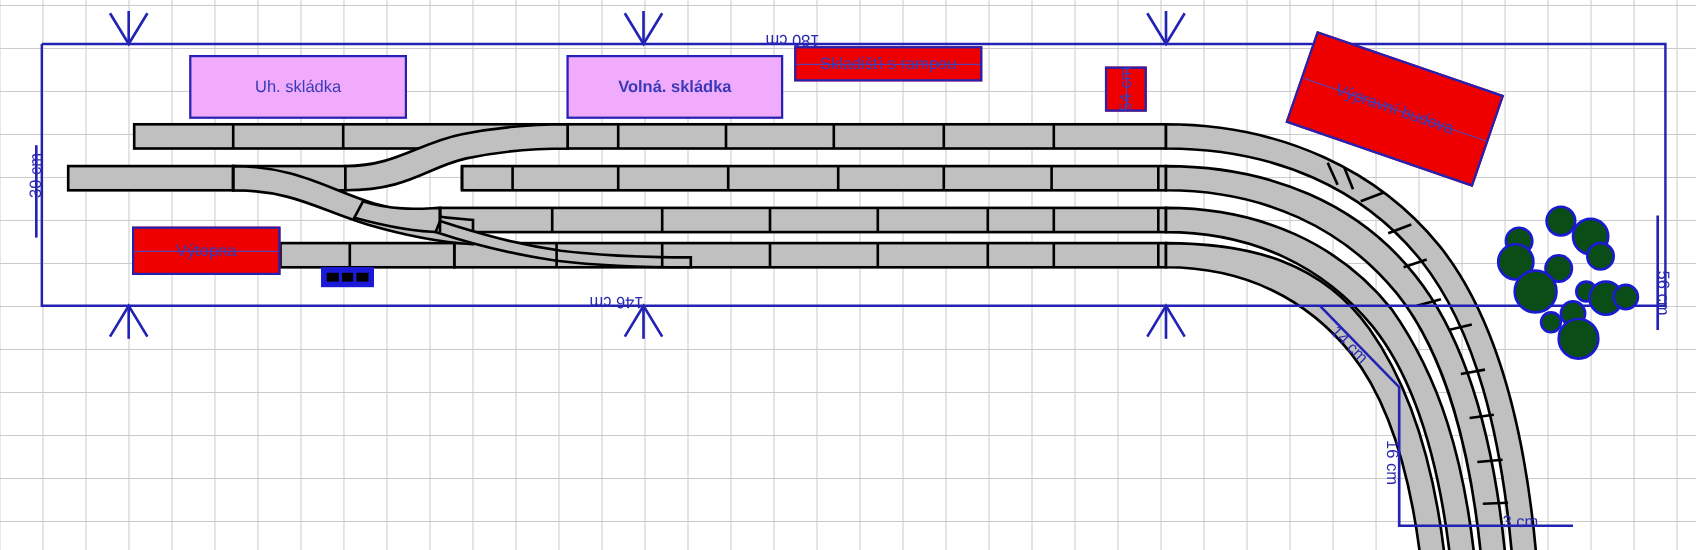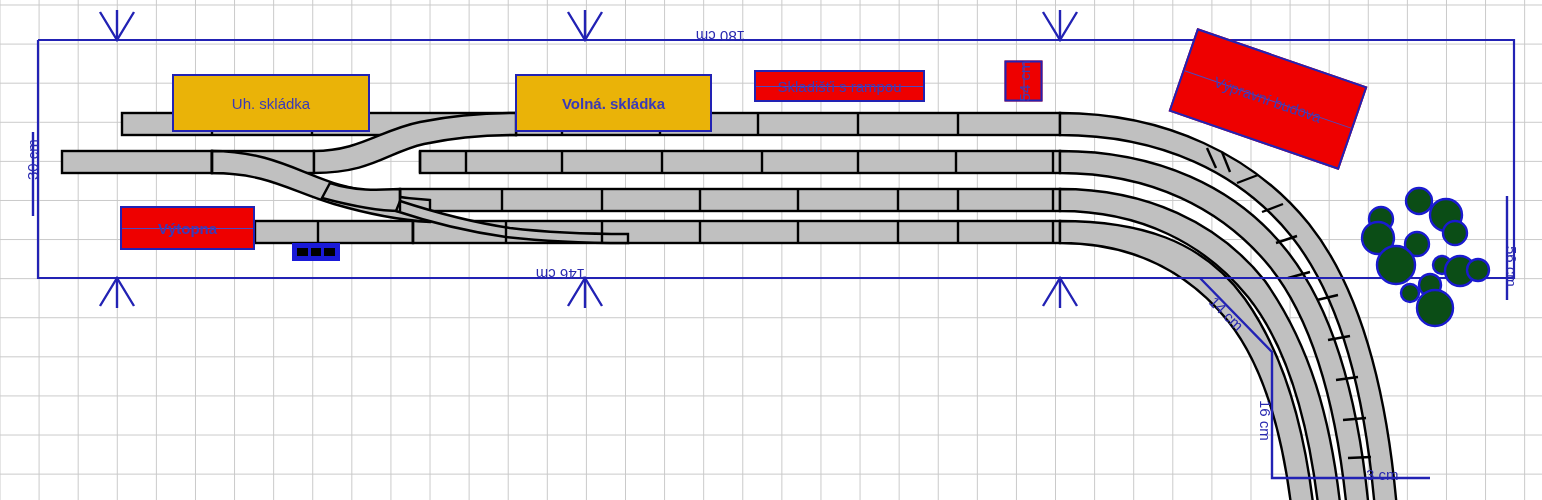--- a/index.html
+++ b/index.html
@@ -35,21 +35,21 @@
     position: absolute;
     box-sizing: border-box;
     border: 2px solid #2222b4;
     display: flex;
     align-items: center;
     justify-content: center;
     color: #3a3ab8;
     font-size: 15px;
     white-space: nowrap;
   }
-  .bld.white { background: #eab308; margin-top: 24px; }
+  .bld.white { background: #f0abfc; }
   .bld.red { background: #ee0000; }
   .bld .divider {
     position: absolute;
     left: 0; right: 0;
     height: 1px;
     background: #4a4ac0;
     top: 50%;
   }
   .dim-text {
     position: absolute;
@@ -222,33 +222,33 @@
     </g>
   </svg>
 
   <div id="buildings">
       <div class="bld white" style="left: 172px; top: 50px; width: 198px; height: 58px;">
         <span style="position: relative; z-index: 2;">Uh. skládka</span>
       </div>
       <div class="bld white" style="left: 515px; top: 50px; width: 197px; height: 58px;">
         <span style="position: relative; z-index: 2; font-weight: bold;">Volná. skládka</span>
       </div>
-      <div class="bld red" style="left: 722px; top: 70px; width: 171px; height: 32px; margin-left: 32px;">
+      <div class="bld red" style="left: 722px; top: 42px; width: 171px; height: 32px;">
         <div class="divider"></div>
         <span style="position: relative; z-index: 2;">Skladišťi s rampou</span>
       </div>
       <div class="bld red" style="left: 1003px; top: 62px; width: 41px; height: 38px; transform: rotate(-90deg);">
         <div class="divider"></div>
         <span style="position: relative; z-index: 2;">54 cm</span>
       </div>
       <div class="bld red" style="left: 1178px; top: 55px; width: 180px; height: 88px; transform: rotate(19deg);">
         <div class="divider"></div>
         <span style="position: relative; z-index: 2;">Výpravní budova</span>
       </div>
-      <div class="bld red" style="left: 120px; top: 206px; width: 135px; height: 44px; font-weight: bold;">
+      <div class="bld red" style="left: 120px; top: 206px; width: 135px; height: 44px;">
         <div class="divider"></div>
         <span style="position: relative; z-index: 2;">Výtopna</span>
       </div>
     </div>
 
   <div id="square-marker" style="position: absolute; box-sizing: border-box; border: 3px solid rgb(26, 26, 216); background: rgb(26, 26, 216); display: flex; gap: 3px; align-items: center; justify-content: center; padding: 2px; left: 292px; top: 243px; width: 48px; height: 18px;">
       <span style="flex: 1 1 0%; height: 100%; background: rgb(0, 0, 0); display: block;"></span>
       <span style="flex: 1 1 0%; height: 100%; background: rgb(0, 0, 0); display: block;"></span>
       <span style="flex: 1 1 0%; height: 100%; background: rgb(0, 0, 0); display: block;"></span>
     </div>

